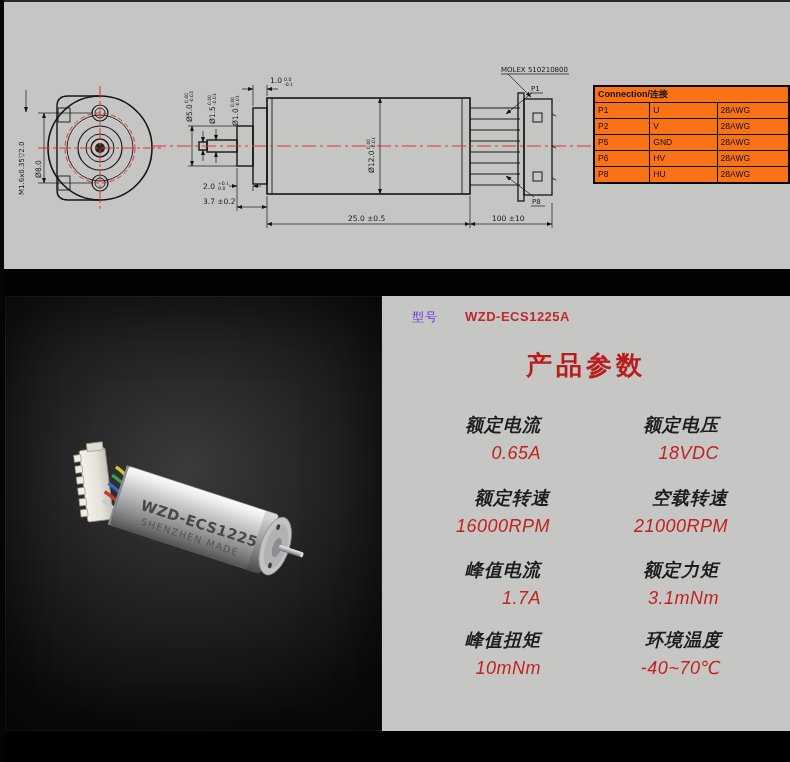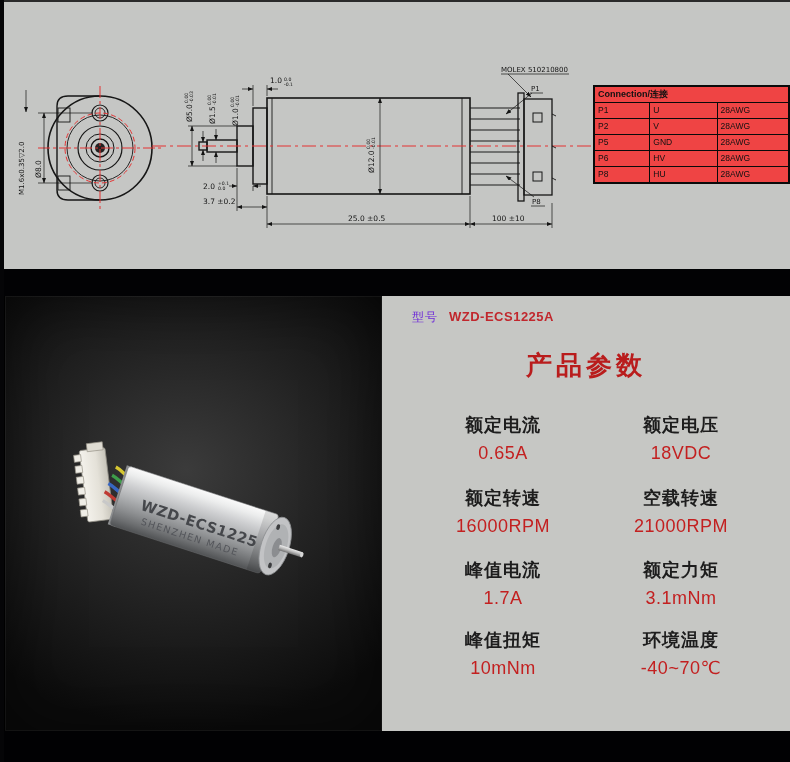--- a/index.html
+++ b/index.html
@@ -8,41 +8,41 @@
   
   #draw-section{position:absolute;left:0;top:0;width:790px;height:269px;background:#c5c6c4;
                 border-top:2px solid #2a2a2a;box-sizing:border-box;}
   #edge-left{position:absolute;left:0;top:0;width:4px;height:762px;background:#050507;z-index:9;}
   svg text{font-family:"DejaVu Sans","Liberation Sans",sans-serif;}
   .dtxt{font-size:7.5px;fill:#141414;}
   .dtxt-s{font-size:7px;fill:#141414;}
   .tol{font-size:4.6px;fill:#141414;}
   
   #conn-table{position:absolute;left:593px;top:83px;border-collapse:collapse;table-layout:fixed;
-              background:#ef4444;}
+              background:#f97316;}
   #conn-table td{border:1px solid #0a0a0a;font-size:8.5px;color:#111;padding:0 0 0 3px;height:15px;
                  white-space:nowrap;overflow:hidden;line-height:15px;}
   #conn-table tr.hdr td{font-weight:bold;font-size:9px;}
   #conn-table{border:2px solid #0a0a0a;}
   .c1{width:52px;} .c2{width:64px;} .c3{width:68px;}
   
   #band{position:absolute;left:0;top:269px;width:790px;height:27px;background:#020204;}
   #footer{position:absolute;left:0;top:731px;width:790px;height:31px;background:#010103;}
   
   #photo{position:absolute;left:5px;top:296px;width:377px;height:435px;
          background:radial-gradient(ellipse 75% 60% at 48% 40%, #3b3b3b 0%, #242424 48%, #0c0c0c 100%);
          box-shadow:inset 0 0 0 1px rgba(255,255,255,0.05), inset 0 0 70px rgba(0,0,0,0.6);}
   
   #panel{position:absolute;left:382px;top:296px;width:408px;height:435px;background:#c6c7c4;}
   #model-row{position:absolute;left:30px;top:13px;font-size:12px;}
   #model-label{color:#6d28d9;letter-spacing:1px;}
-  #model-value{color:#c1272d;font-weight:bold;font-size:13px;margin-left:11px;letter-spacing:0.5px;}
+  #model-value{color:#c1272d;font-weight:bold;font-size:13px;margin-left:27px;letter-spacing:0.5px;}
   #panel-title{position:absolute;left:0;top:52px;width:100%;text-align:center;
                font-size:26px;font-weight:bold;color:#b91c1c;letter-spacing:4px;}
-  .param{position:absolute;transform:translateX(-50%);text-align:center;white-space:nowrap;}
+  .param{position:absolute;transform:translateX(-50%);text-align:right;white-space:nowrap;font-style:italic;}
   .plabel{font-size:18px;font-weight:bold;color:#1d1d1d;letter-spacing:1px;line-height:24px;}
   .pvalue{font-size:18px;font-weight:500;color:#c32020;line-height:24px;margin-top:4px;letter-spacing:0.5px;}
   .pc1{left:121px;} .pc2{left:299px;}
   .pr1{top:117px;} .pr2{top:190px;} .pr3{top:262px;} .pr4{top:332px;}
 </style>
 </head>
 <body>
 
 <div id="page">
   <div id="edge-left"></div>

